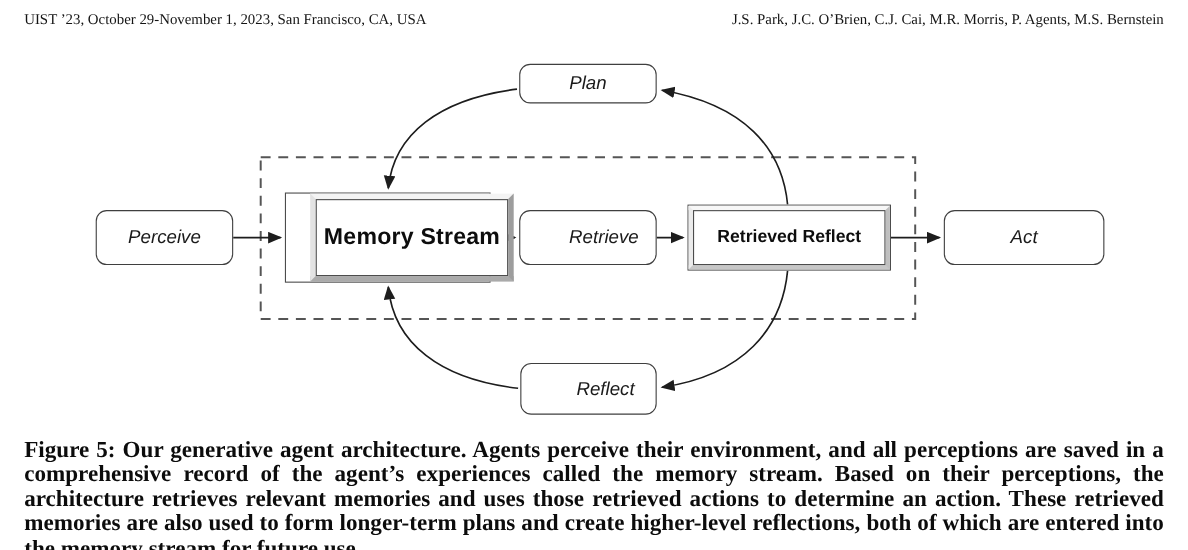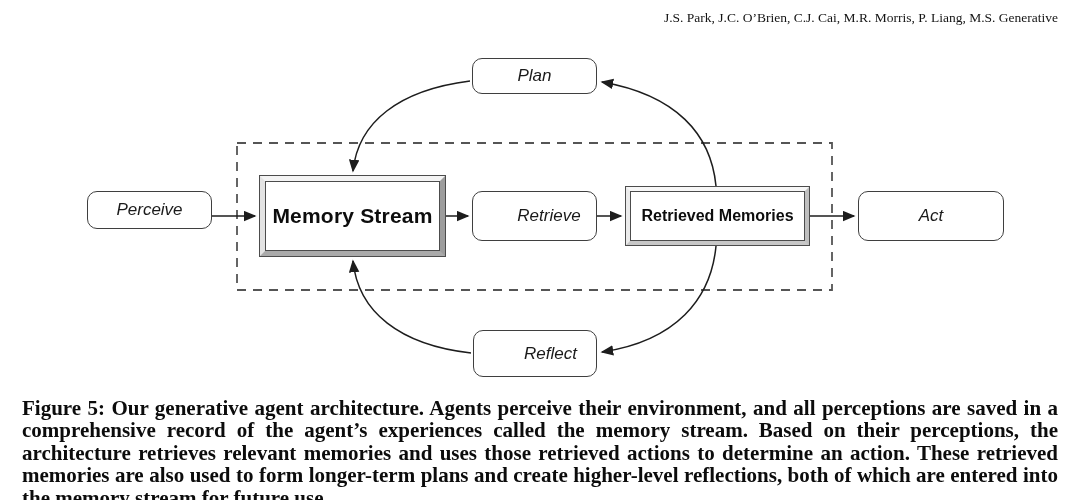--- a/index.html
+++ b/index.html
@@ -18,39 +18,40 @@
 
   .gam-label{position:absolute;left:237px;top:147px;width:595px;text-align:center;
              font-weight:bold;font-size:12.5px;letter-spacing:.2px;color:#161616;}
 
   .node{position:absolute;display:flex;align-items:center;justify-content:center;
         background:#ffffff;border:1.6px solid #3f3f3f;border-radius:10px;
         font-style:italic;font-size:17px;color:#1a1a1a;box-sizing:border-box;}
 
   .frame{position:absolute;box-sizing:border-box;border:1px solid #4c4c4c;background:#fff;}
   .bevel{width:100%;height:100%;box-sizing:border-box;border-style:solid;}
-  .bevel.thick{border-width:5px;border-color:#f4f4f4 #9d9d9d #aaaaaa #e3e3e3;}
+  .bevel.thick{border-width:5px;border-color:#f4f4f4 #9d9d9d #aaaaaa #e3e3e3;margin-left:22px;}
   .bevel.thin{border-width:4px;border-color:#f7f7f7 #bfbfbf #c7c7c7 #ebebeb;}
   .frame-inner{width:100%;height:100%;box-sizing:border-box;border:1px solid #4c4c4c;
                background:#fff;display:flex;align-items:center;justify-content:center;
                font-weight:bold;color:#0d0d0d;}
   .frame-inner.big{font-size:21px;letter-spacing:.2px;}
   .frame-inner.mid{font-size:16px;}
 
   
   .caption{position:absolute;left:22px;top:397px;width:1036px;
            font-family:"Liberation Serif",serif;font-weight:bold;
            font-size:21px;line-height:22.4px;color:#0c0c0c;text-align:justify;}
 </style>
 </head>
 <body>
 
 <div id="page">
 
-  <div class="runhead right">J.S. Park, J.C. O’Brien, C.J. Cai, M.R. Morris, P. Liang, M.S. Generative</div>
+  <div class="runhead left">UIST ’23, October 29-November 1, 2023, San Francisco, CA, USA</div>
+  <div class="runhead right">J.S. Park, J.C. O’Brien, C.J. Cai, M.R. Morris, P. Agents, M.S. Bernstein</div>
 
   <div id="diagram">
 
     <svg id="edges" width="1080" height="360" viewBox="0 0 1080 360">
       <defs>
         <marker id="ah" markerWidth="9" markerHeight="8" refX="7.5" refY="3.5" orient="auto">
           <path d="M0,0 L8.5,3.5 L0,7 z" fill="#1d1d1d"></path>
         </marker>
       </defs>
 
@@ -64,37 +65,37 @@
       <path d="M716,152 C711,100 676,61 602,48" fill="none" stroke="#1d1d1d" stroke-width="1.5" marker-end="url(#ah)"></path>
       <path d="M470,47 C399,56 358,88 353,137" fill="none" stroke="#1d1d1d" stroke-width="1.5" marker-end="url(#ah)"></path>
 
       <path d="M716,212 C711,265 676,307 602,318" fill="none" stroke="#1d1d1d" stroke-width="1.5" marker-end="url(#ah)"></path>
       <path d="M471,319 C400,311 358,278 353,227" fill="none" stroke="#1d1d1d" stroke-width="1.5" marker-end="url(#ah)"></path>
     </svg>
 
 
     <div class="node" style="left:472px;top:24px;width:125px;height:36px;">Plan</div>
 
-    <div class="node" style="left:87px;top:157px;width:125px;height:38px;">Perceive</div>
+    <div class="node" style="left:87px;top:157px;width:125px;height:50px;">Perceive</div>
 
     <div class="node" style="left:472px;top:157px;width:125px;height:50px;padding-left:29px;">Retrieve</div>
 
     <div class="node" style="left:858px;top:157px;width:146px;height:50px;">Act</div>
 
     <div class="node" style="left:473px;top:296px;width:124px;height:47px;padding-left:31px;">Reflect</div>
 
     <div class="frame" style="left:259px;top:141px;width:187px;height:82px;">
       <div class="bevel thick">
         <div class="frame-inner big">Memory Stream</div>
       </div>
     </div>
 
     <div class="frame" style="left:625px;top:152px;width:185px;height:60px;">
       <div class="bevel thin">
-        <div class="frame-inner mid">Retrieved Memories</div>
+        <div class="frame-inner mid">Retrieved Reflect</div>
       </div>
     </div>
 
   </div>
 
   <div class="caption">Figure 5: Our generative agent architecture. Agents perceive their environment, and all perceptions are saved in a comprehensive record of the agent’s experiences called the memory stream. Based on their perceptions, the architecture retrieves relevant memories and uses those retrieved actions to determine an action. These retrieved memories are also used to form longer-term plans and create higher-level reflections, both of which are entered into the memory stream for future use.</div>
 
 </div>
 
 </body></html>

